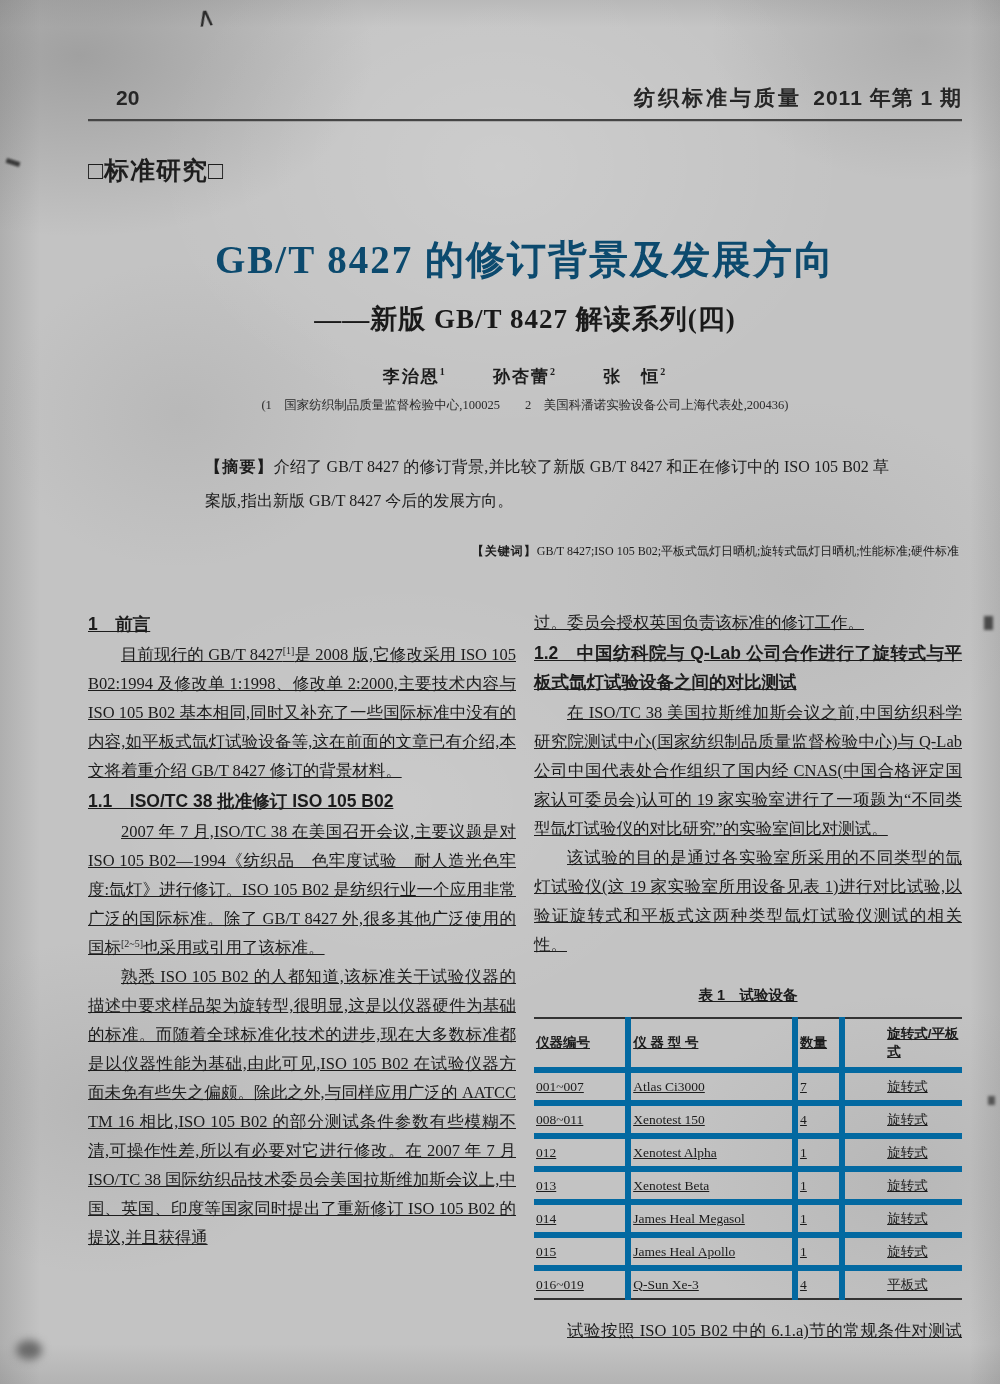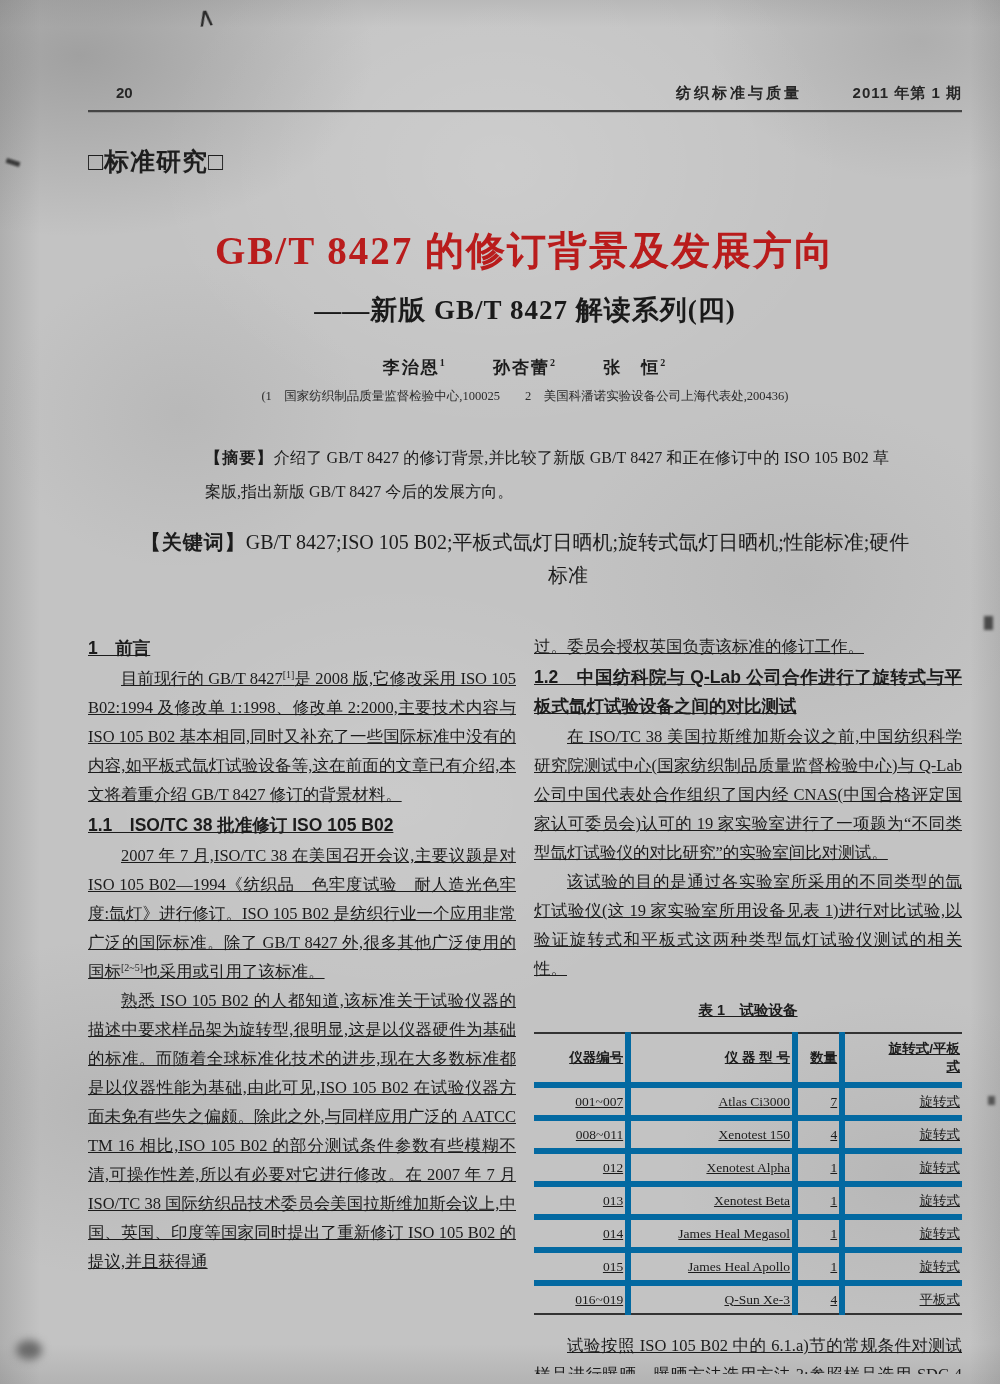--- a/index.html
+++ b/index.html
@@ -28,57 +28,57 @@
   }
   .artifact{position:absolute;z-index:2;pointer-events:none;}
   .mark-caret{top:2px;left:196px;font-size:26px;color:#2a2a2a;filter:blur(.6px);transform:rotate(-8deg);}
   .mark-tick{top:160px;left:6px;width:14px;height:5px;background:#3a3a3a;filter:blur(1px);transform:rotate(18deg);}
   .mark-dot1{top:616px;left:984px;width:9px;height:14px;background:#4a4a4a;filter:blur(1.4px);}
   .mark-dot2{top:1096px;left:988px;width:7px;height:9px;background:#555;filter:blur(1.5px);}
   .mark-blob{top:1340px;left:16px;width:26px;height:20px;background:#6a6a6a;border-radius:50%;filter:blur(4px);}
 
   .page{position:relative;z-index:3;padding:84px 38px 0 88px;}
 
-  .header{display:flex;align-items:baseline;font-size:15px;font-weight:bold;
+  .header{display:flex;align-items:baseline;font-size:21px;font-weight:bold;
           font-family:"Liberation Sans","DejaVu Sans",sans-serif;color:#262626;}
   .header .pageno{width:120px;padding-left:28px;}
   .header .journal{flex:1;text-align:right;letter-spacing:3px;}
   .header .issue{width:160px;text-align:right;letter-spacing:1px;}
   .rule{height:2px;background:#454545;margin-top:7px;box-shadow:0 1px 0 rgba(0,0,0,.15);}
 
   .badge{margin-top:33px;font-size:25px;font-weight:bold;letter-spacing:1px;
          font-family:"Liberation Sans","DejaVu Sans",sans-serif;color:#1e1e1e;}
 
   .title{margin:46px 0 0;text-align:center;font-size:39px;font-weight:bold;
-         letter-spacing:2px;color:#b91c1c;}
+         letter-spacing:2px;color:#0c4a6e;}
   .subtitle{margin:14px 0 0;text-align:center;font-size:27px;font-weight:bold;
             letter-spacing:1px;color:#1a1a1a;}
 
   .authors{margin-top:28px;text-align:center;font-size:17px;font-weight:600;letter-spacing:2px;}
   .authors .author{margin:0 20px;}
   .authors sup{font-size:10px;}
   .affil{margin-top:9px;text-align:center;font-size:12.5px;color:#2a2a2a;}
 
   .abstract{margin:36px 0 0 117px;width:684px;font-size:16px;line-height:34px;text-align:justify;}
   .abstract b,.keywords b{font-family:"Liberation Sans","DejaVu Sans",sans-serif;letter-spacing:1px;}
-  .keywords{margin:17px 0 0 52px;width:684px;font-size:20px;line-height:33px;
-            padding-left:86px;text-indent:-86px;text-align:center;}
+  .keywords{margin:17px 0 0 101px;width:684px;font-size:12px;line-height:33px;
+            padding-left:86px;text-indent:-86px;text-align:right;}
 
   .columns{display:flex;gap:18px;margin-top:40px;height:742px;overflow:hidden;}
   .col{width:428px;font-size:16.5px;line-height:29px;text-align:justify;text-decoration:underline;}
   .col p{margin:0;text-indent:2em;}
   .col p.noindent{text-indent:0;}
   .col h3{margin:2px 0 1px;font-size:17.5px;font-weight:bold;
           font-family:"Liberation Sans","DejaVu Sans",sans-serif;line-height:29px;}
   .col sup{font-size:10px;line-height:0;}
 
-  .tbl-caption{margin-top:13px;text-align:center;font-size:14.5px;font-weight:bold;
+  .tbl-caption{margin-top:22px;text-align:center;font-size:14.5px;font-weight:bold;
                font-family:"Liberation Sans","DejaVu Sans",sans-serif;}
   table.devices{width:100%;border-collapse:collapse;margin-top:7px;font-size:13.5px;
-                text-align:right;line-height:normal;}
+                text-align:left;line-height:normal;}
   table.devices th{font-weight:bold;padding:6px 2px;font-family:"Liberation Sans","DejaVu Sans",sans-serif;}
   table.devices td{padding:4.5px 2px;}
   table.devices th,table.devices td{border:6px solid #0369a1;}
   table.devices tr>:first-child{border-left:none;}
   table.devices tr>:last-child{border-right:none;padding-left:42px;}
   table.devices thead th{border-top:2.5px solid #333;}
   table.devices tbody tr:last-child td{border-bottom:2px solid #333;}
   .col .after-table{margin-top:16px;}
 </style>
 </head>

